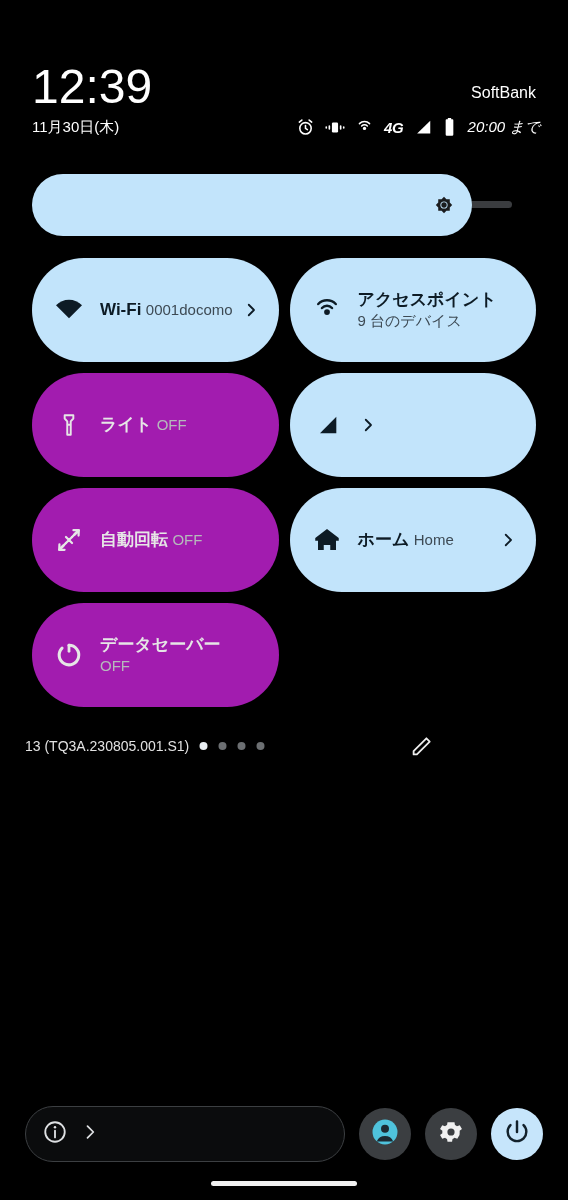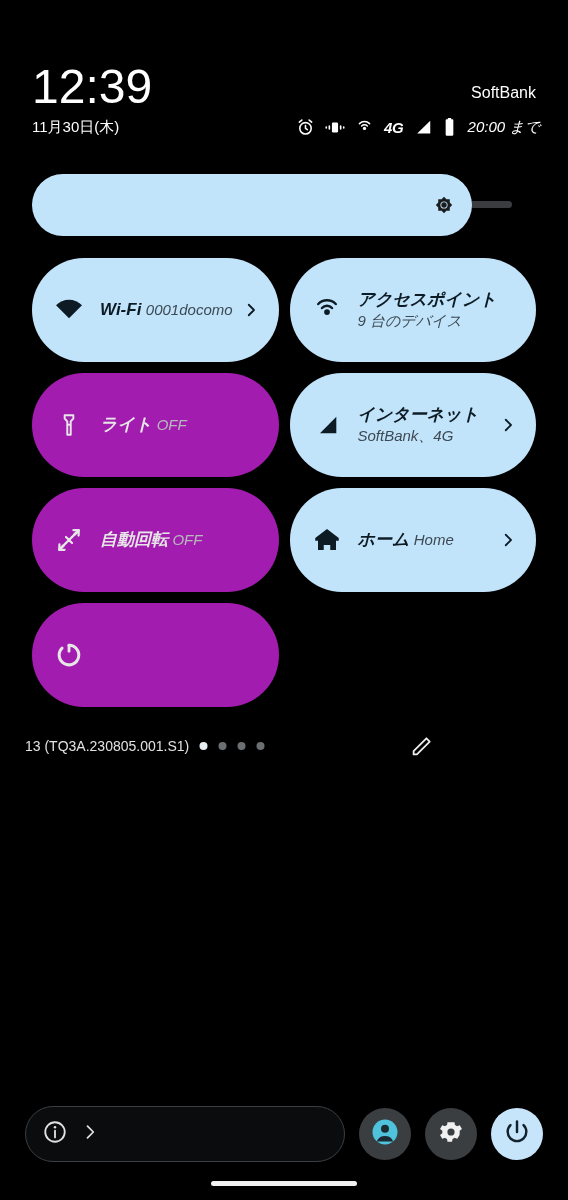--- a/index.html
+++ b/index.html
@@ -40,21 +40,20 @@
     background: #c2e4fb; border-radius: 31px;
   }
   .bright-icon { position: absolute; left: 398px; top: 17px; width: 28px; height: 28px; }
 
   
   .tiles {
     position: absolute; left: 32px; top: 258px;
     width: 504px;
     display: grid; grid-template-columns: 1fr 1fr;
     gap: 11px 11px;
-    font-style: italic;
   }
   .tile {
     position: relative;
     height: 104px; border-radius: 52px;
     display: flex; align-items: center;
     padding: 0 18px 0 20px;
   }
   .tile.on  { background: #c2e4fb; }
   .tile.off { background: #a21caf; }
   .tile-ico { width: 34px; min-width: 34px; height: 34px; display: flex; align-items: center; justify-content: center; margin-right: 14px; }
@@ -231,24 +230,20 @@
       </span>
       <span class="tile-chev"></span>
     </div>
 
     <div class="tile on">
       <span class="tile-ico">
         <svg width="28" height="28" viewBox="0 0 24 24" fill="#0d1b25">
           <path d="M20 5v14H6z"></path>
         </svg>
       </span>
-      <span class="tile-txt">
-        <span class="tile-title">インターネット</span>
-        <span class="tile-sub">SoftBank、4G</span>
-      </span>
       <span class="tile-chev">
         <svg width="18" height="18" viewBox="0 0 24 24" fill="none" stroke="#0d1b25" stroke-width="2.4" stroke-linecap="round" stroke-linejoin="round">
             <path d="M9 5l7 7-7 7"></path>
           </svg>
       </span>
     </div>
 
     <div class="tile off">
       <span class="tile-ico">
         <svg width="28" height="28" viewBox="0 0 24 24" fill="none" stroke="#e6e6e6" stroke-width="1.9" stroke-linejoin="round" stroke-linecap="round">
@@ -282,20 +277,24 @@
           </svg>
       </span>
     </div>
 
     <div class="tile off">
       <span class="tile-ico">
         <svg width="28" height="28" viewBox="0 0 24 24" fill="none" stroke="#e6e6e6" stroke-width="2.6" stroke-linecap="round">
           <path d="M12 3.6a8.4 8.4 0 1 1-5.95 2.45"></path>
           <path d="M12 3.6v5.2" stroke-width="2.4"></path>
         </svg>
+      </span>
+      <span class="tile-txt">
+        <span class="tile-title">データセーバー</span>
+        <span class="tile-sub">OFF</span>
       </span>
       <span class="tile-chev"></span>
     </div>
   </div>
 
   <div class="panel-foot">
     <span class="build">13 (TQ3A.230805.001.S1)</span>
     <span class="dots">
       <span class="dot active"></span>
       <span class="dot"></span>

